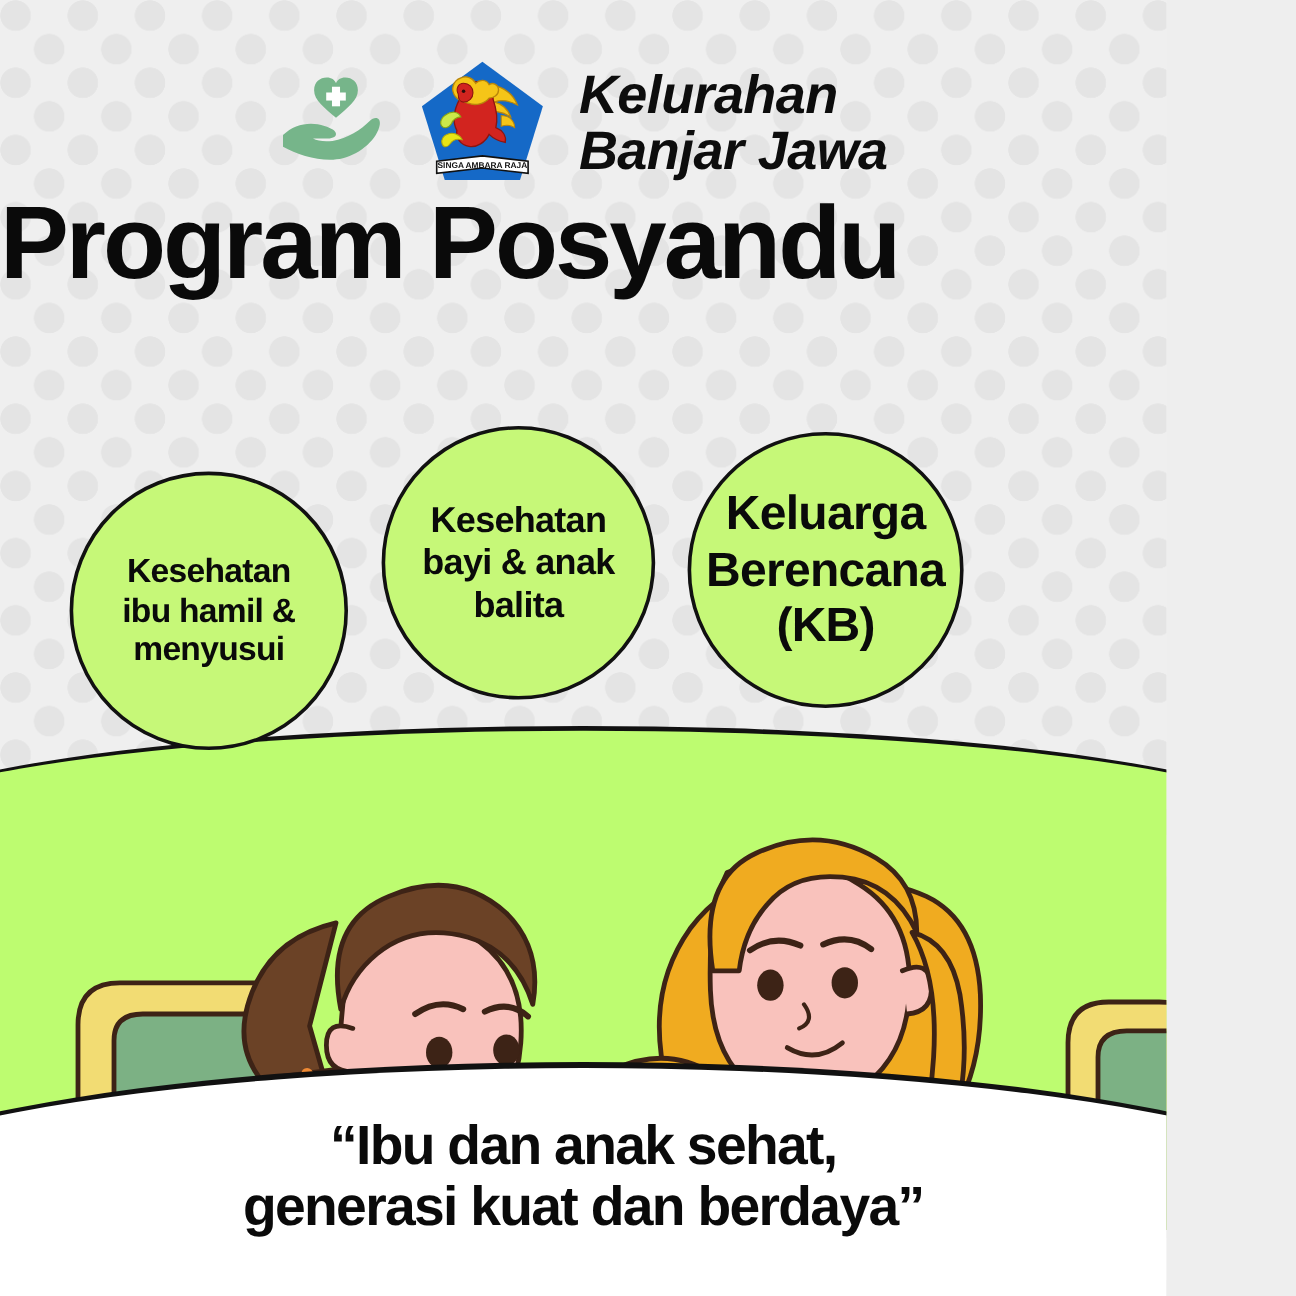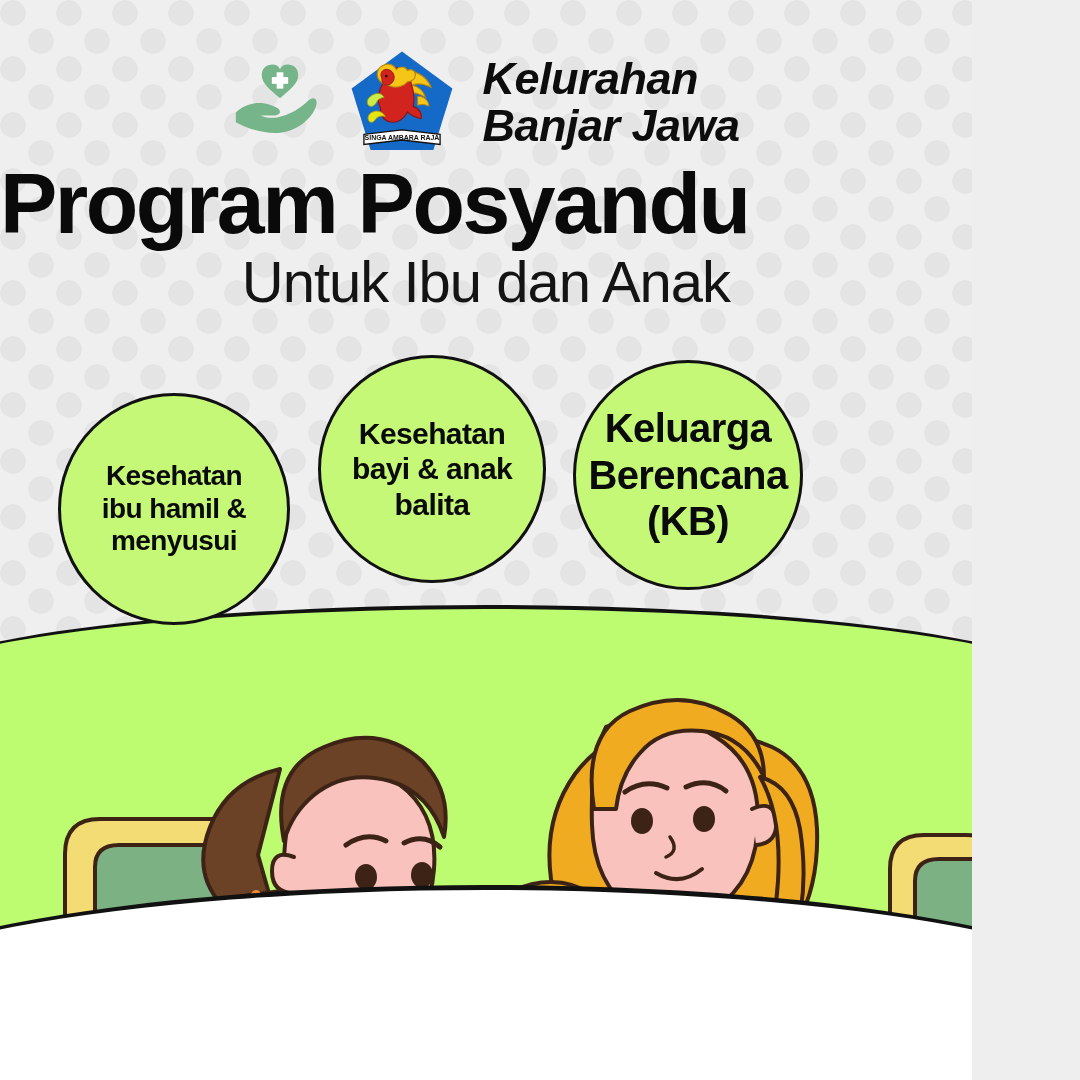--- a/index.html
+++ b/index.html
@@ -162,21 +162,20 @@
 
       <path d="M16 78 L50 74 L84 78 L84 87 L50 83 L16 87 Z" fill="#ffffff" stroke="#111" stroke-width="1.2"></path>
       <text x="50" y="83" font-family="'Liberation Sans',sans-serif" font-size="6.2" font-weight="bold" fill="#111" text-anchor="middle">SINGA AMBARA RAJA</text>
     </svg>
 
     <div class="org-name">Kelurahan
 Banjar Jawa</div>
   </div>
 
   <div class="title">Program Posyandu</div>
-  <div class="subtitle">Untuk Ibu dan Anak</div>
 
   <div class="scene">
     <svg width="1320" height="420" viewBox="0 0 1320 420">
       <g stroke="#3d2316" stroke-width="4" stroke-linejoin="round" stroke-linecap="round">
 
         <g>
           <path d="M185 245 q0 -35 35 -35 l135 0 0 230 -170 0 z" fill="#f2dc73"></path>
           <path d="M215 258 q0 -22 24 -22 l120 0 0 200 -144 0 z" fill="#7cb184"></path>
         </g>
 
@@ -300,14 +299,16 @@
 bayi &amp; anak
 balita</span>
   </div>
   <div class="circle c3">
     <span>Keluarga
 Berencana
 (KB)</span>
   </div>
 
   <div class="bottom-arc"></div>
+  <div class="tagline">“Ibu dan anak sehat,
+generasi kuat dan berdaya”</div>
 
 </div>
 
 </body></html>

